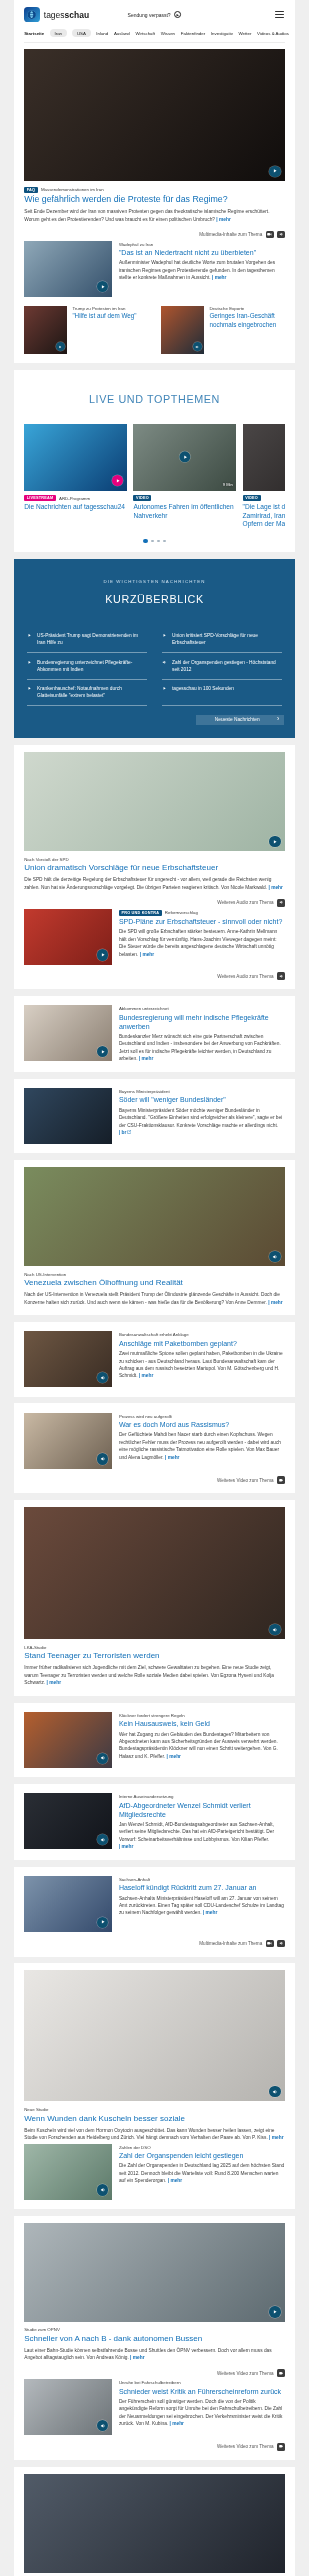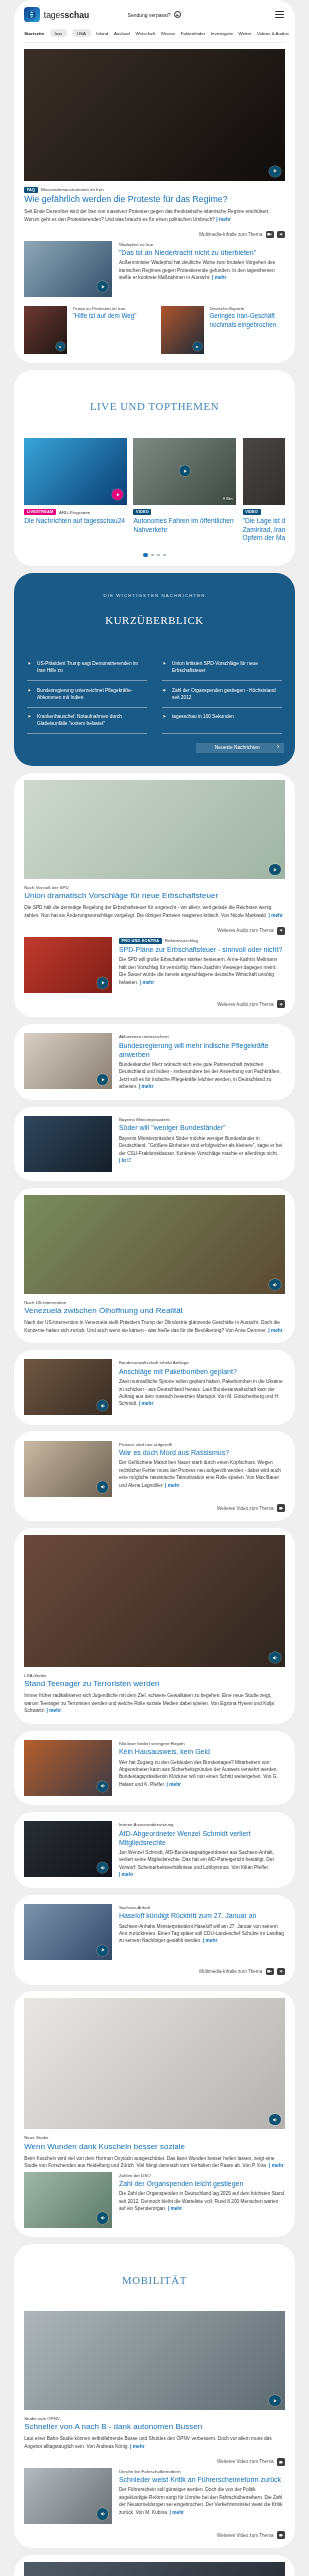--- a/index.html
+++ b/index.html
@@ -1,18 +1,18 @@
 <!DOCTYPE html>
 <html lang="de" style="font-size:8.2px"><head>
 <meta charset="utf-8">
 <style>
   html,body{margin:0;padding:0;background:#efefef;font-family:"Liberation Sans",sans-serif;}
   .page{width:309px;overflow:hidden;}
   a{text-decoration:none;cursor:pointer;}
-  .card{background:#fff;margin:0 14.4px 6.7px;padding:7.2px 9.8px 9.3px;border-radius:19px;}
+  .card{background:#fff;margin:0 14.4px 6.7px;padding:7.2px 9.8px 9.3px;}
   .card.blue{background:#1a5a86;color:#fff;padding:12.4px 10.8px 13.4px;}
   #first-card{padding-top:3.1px;}
   
   .topbar{display:flex;align-items:center;position:relative;height:23px;}
   .brand{display:flex;align-items:center;gap:4.1px;}
   .logo-sq{width:15.5px;height:15.5px;border-radius:3.6px;background:linear-gradient(135deg,#0d3f8e,#2f9fd7);display:flex;align-items:center;justify-content:center;}
   .logo-sq svg{width:11.3px;height:11.3px;}
   .logo-word{font-size:8.5px;color:#1a1a1a;}
   .verpasst{position:absolute;left:50%;transform:translateX(-50%);display:flex;align-items:center;gap:3.1px;font-size:5px;color:#222;}
   .vp-circ{width:7.7px;height:7.7px;border:0.7px solid #222;border-radius:50%;display:flex;align-items:center;justify-content:center;font-size:3.3px;color:#222;padding-left:0.5px;box-sizing:border-box;}
@@ -60,21 +60,21 @@
   .sq-icon svg{width:4.6px;height:4.6px;display:block;}
   .btn-row{display:flex;justify-content:flex-end;margin-top:8.2px;}
   .gbtn{display:flex;align-items:center;min-width:88px;height:10.3px;background:#ededed;border:0;font-size:4.8px;color:#3a3a3a;padding:0 4.6px;cursor:pointer;font-family:inherit;}
   .gbtn .lbl{flex:1;text-align:center;}
   .chev{font-size:6.7px;color:#555;line-height:1;margin-left:3.1px;}
   .blue .gbtn{background:rgba(255,255,255,.16);color:#fff;}
   .blue .chev{color:#fff;}
   .sec-head{text-align:center;padding:7.2px 0 9.3px;}
   .sec-label{font-size:4.4px;letter-spacing:1.1px;color:#5a5a5a;margin-bottom:3.6px;}
   .blue .sec-label{color:#cfe2f0;}
-  .sec-title{font-size:10.8px;font-weight:normal;color:#4286b8;letter-spacing:0.6px;margin:16px;font-family:Liberation Serif, serif;}
+  .sec-title{font-size:10.8px;font-weight:normal;color:#4286b8;letter-spacing:0.6px;margin:9px;}
   .blue .sec-title{color:#fff;}
   .kurz{display:grid;grid-template-columns:1fr 1fr;grid-template-rows:repeat(3,auto);grid-auto-flow:column;column-gap:15.5px;margin:3.1px 2.1px 0;}
   .kurz-item{display:flex;gap:4.6px;align-items:flex-start;padding:5.7px 0;border-bottom:0.5px solid rgba(255,255,255,.4);font-size:4.8px;line-height:1.5;color:#fff;cursor:pointer;}
   .kurz-item .ic{margin-top:1px;flex-shrink:0;width:5.2px;}
   .kurz-item .ic svg{width:4.6px;height:4.6px;display:block;}
   .dots{display:flex;justify-content:center;align-items:center;gap:3.6px;margin-top:8.2px;}
   .dot{width:2.6px;height:2.6px;border-radius:50%;background:#a9b7c3;cursor:pointer;}
   .dot.on{width:4.6px;height:4.6px;background:#1270b8;}
   .carousel{display:flex;gap:6.2px;overflow:hidden;}
   .ccard{width:103px;flex-shrink:0;}
@@ -575,23 +575,20 @@
           <div class="rtxt">
             <div class="tagline">
               <span class="kicker">Zahlen der DSO</span>
             </div>
             <div class="title-md"><a class="tlink">Zahl der Organspenden leicht gestiegen</a></div>
             <p class="teaser"><span>Die Zahl der Organspenden in Deutschland lag 2025 auf dem höchsten Stand seit 2012. Dennoch bleibt die Warteliste voll: Rund 8.200 Menschen warten auf ein Spenderorgan.</span> <a class="more">mehr</a></p>
           </div>
         </article>
       </section>
       <section class="card">
-        <div class="sec-head">
-          <h2 class="sec-title">MOBILITÄT</h2>
-        </div>
         <article class="story-lg">
           <a class="thumb-lg" style="background: linear-gradient(135deg, rgb(174, 182, 186), rgb(93, 106, 112)); height: 99px;">
             <span class="circ-icon">
               <svg viewBox="0 0 10 10">
                 <path d="M3.3 2.1l4.8 2.9-4.8 2.9z" fill="#fff"></path>
               </svg>
             </span>
           </a>
           <div class="tagline">
             <span class="kicker">Studie zum ÖPNV</span>

